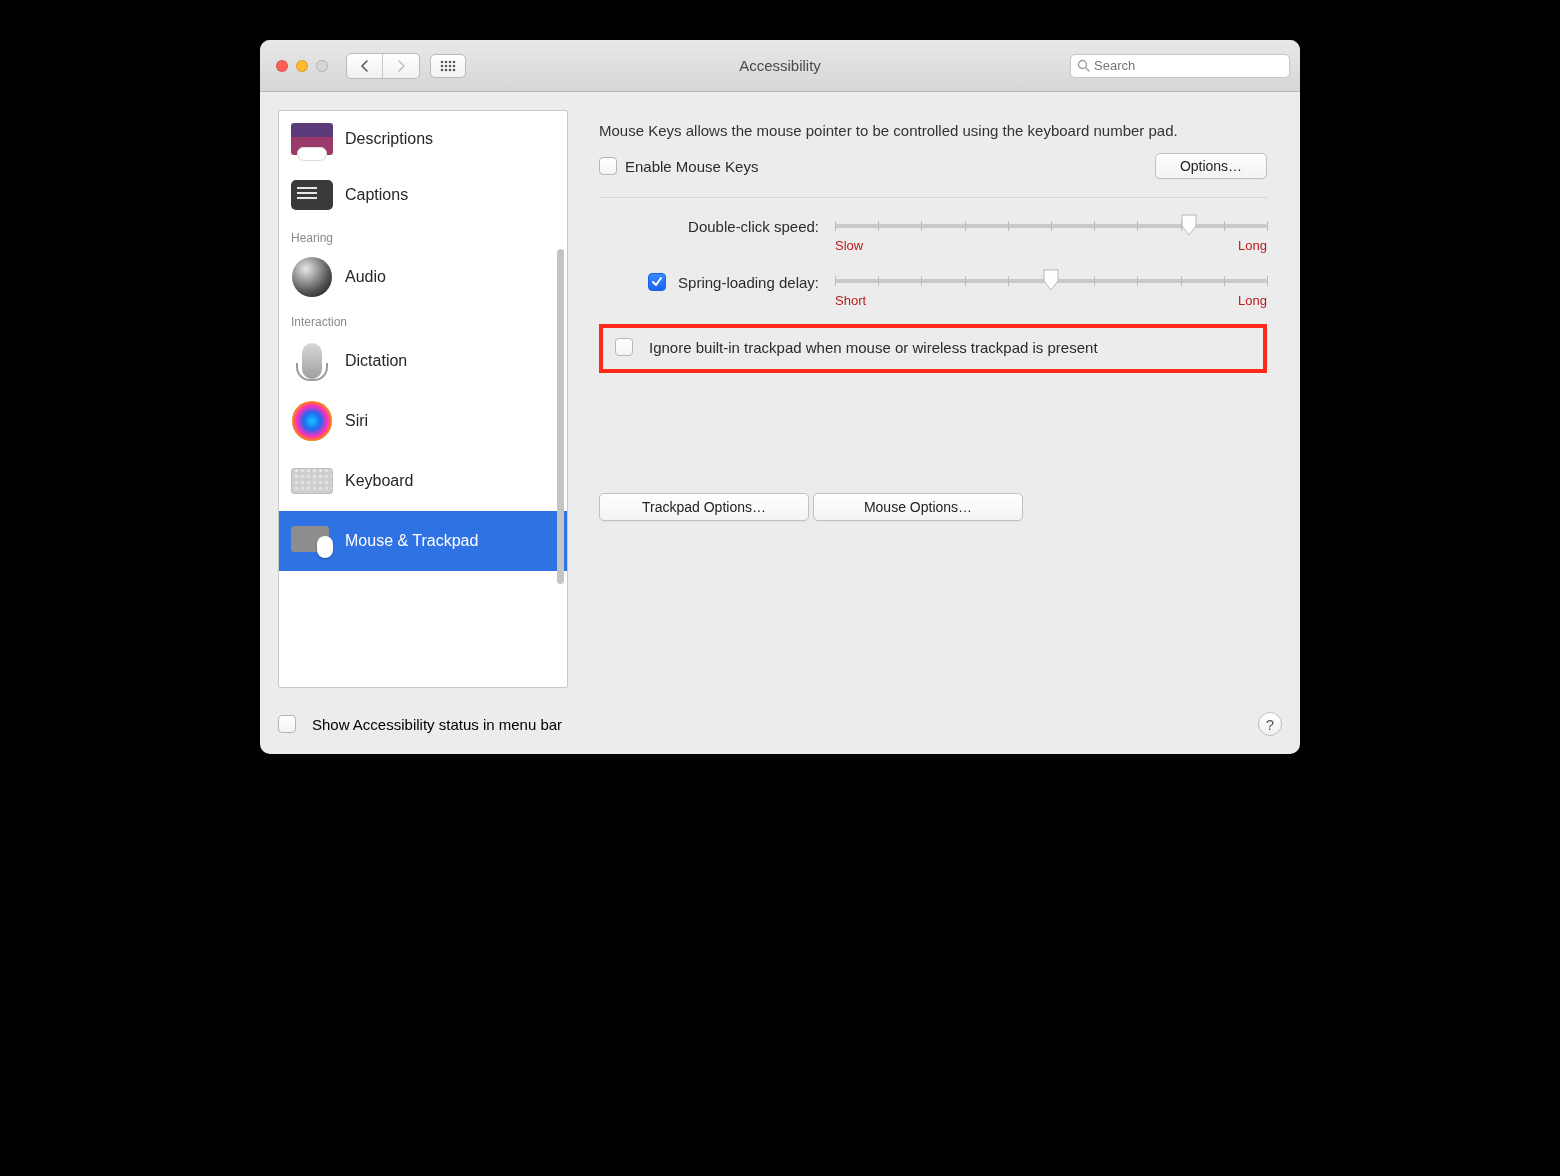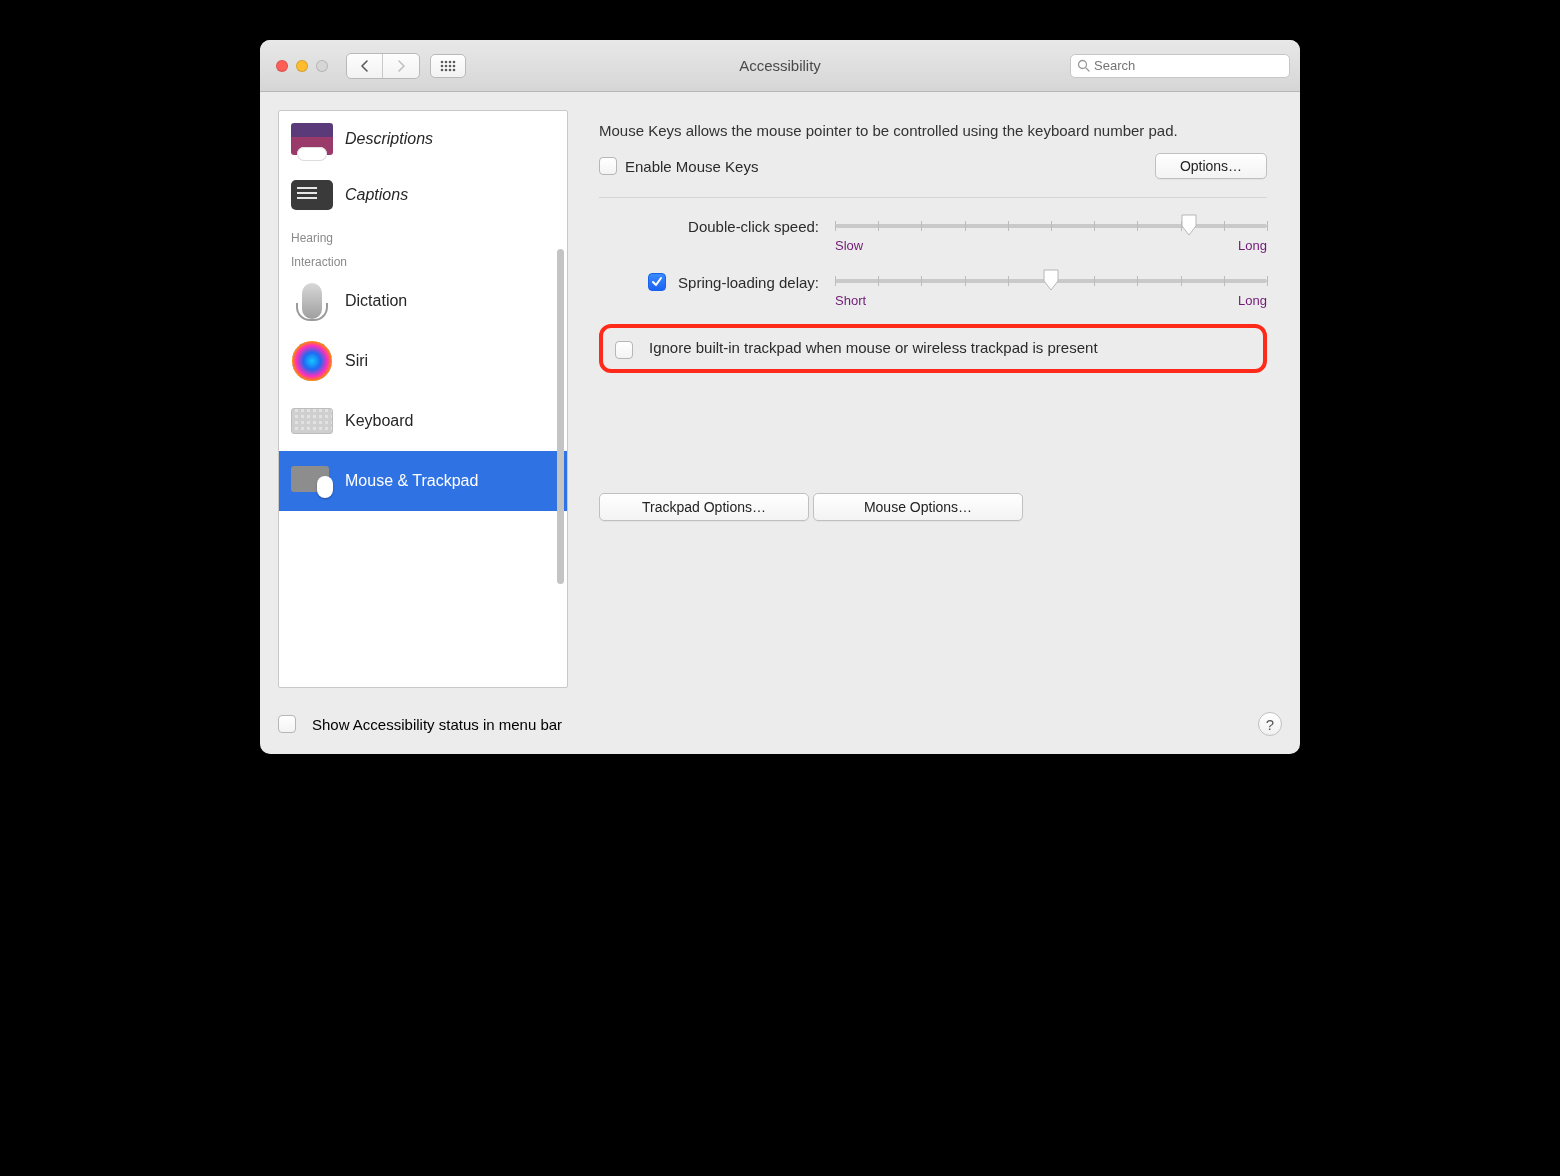--- a/index.html
+++ b/index.html
@@ -87,21 +87,21 @@
     height: 100%; overflow: hidden;
   }
   .sb-header {
     font-size: 12px; color: #8a8a8a; padding: 8px 12px 2px 12px;
   }
   .sb-item {
     display: flex; align-items: center; gap: 12px;
     padding: 6px 12px; height: 60px;
     font-size: 16px; color: #262626;
   }
-  .sb-item.tight { height: 56px; font-style: italic; }
+  .sb-item.tight { height: 56px; }
   .sb-item .iconbox {
     width: 42px; height: 42px; border-radius: 6px;
     display:flex; align-items:center; justify-content:center;
     flex-shrink: 0;
   }
   .sb-item.selected {
     background: #2f72e4; color: #fff;
   }
   .sb-scroll {
     position:absolute; right:2px; top:75px; bottom:4px; width:8px;
@@ -148,26 +148,26 @@
     position: relative; height: 4px; background: #c9c9c9; border-radius: 2px;
     margin-top: 8px;
   }
   .ticks { position:absolute; inset:0; }
   .tick { position:absolute; top:-3px; width:1px; height:10px; background:#bcbcbc; }
   .thumb {
     position:absolute; top:-10px; width:16px; height:22px; transform:translateX(-50%);
   }
   .thumb svg { display:block; }
   .slider-labels {
-    display:flex; justify-content:space-between; font-size:13px; color:#701a75; margin-top:10px;
+    display:flex; justify-content:space-between; font-size:13px; color:#b91c1c; margin-top:10px;
   }
   .highlight-row {
-    border: 4px solid #ff2a1a; border-radius: 12px;
+    border: 4px solid #ff2a1a; border-radius: 0;
     padding: 10px 12px; margin-top: 16px;
-    display:flex; align-items:flex-end; gap:8px;
+    display:flex; align-items:flex-start; gap:8px;
   }
   .highlight-row .text { line-height:1.35; }
   .options-row {
     display:flex; gap: 4px; justify-content:flex-start; margin-top: 120px;
   }
   .options-row .btn { width: 210px; height: 28px; }
   
   .footer {
     display:flex; align-items:center; padding: 6px 18px 18px 18px;
   }
@@ -263,20 +263,26 @@
             </div>
           <span>Descriptions</span>
         </div>
         <div class="sb-item tight">
           <div class="iconbox">
               <div class="ic-cap"></div>
             </div>
           <span>Captions</span>
         </div>
         <div class="sb-header">Hearing</div>
+        <div class="sb-item">
+          <div class="iconbox">
+              <div class="ic-speaker"></div>
+            </div>
+          <span>Audio</span>
+        </div>
         <div class="sb-header">Interaction</div>
         <div class="sb-item">
           <div class="iconbox">
               <div class="ic-mic"></div>
             </div>
           <span>Dictation</span>
         </div>
         <div class="sb-item">
           <div class="iconbox">
               <div class="ic-siri"></div>

